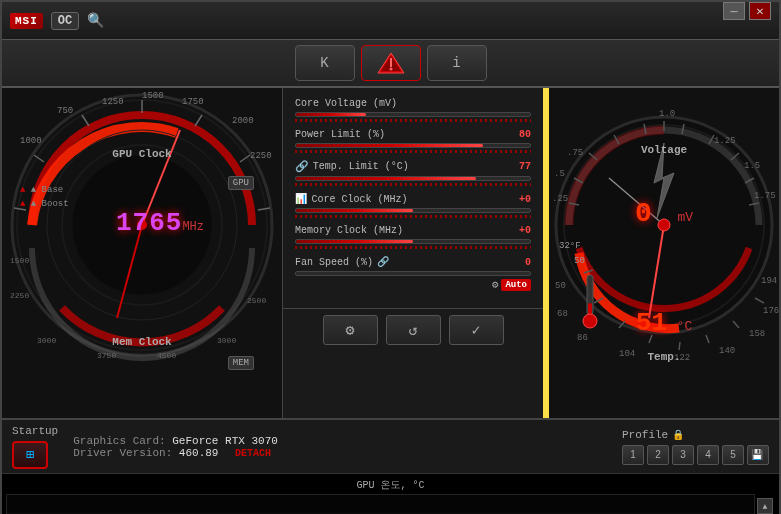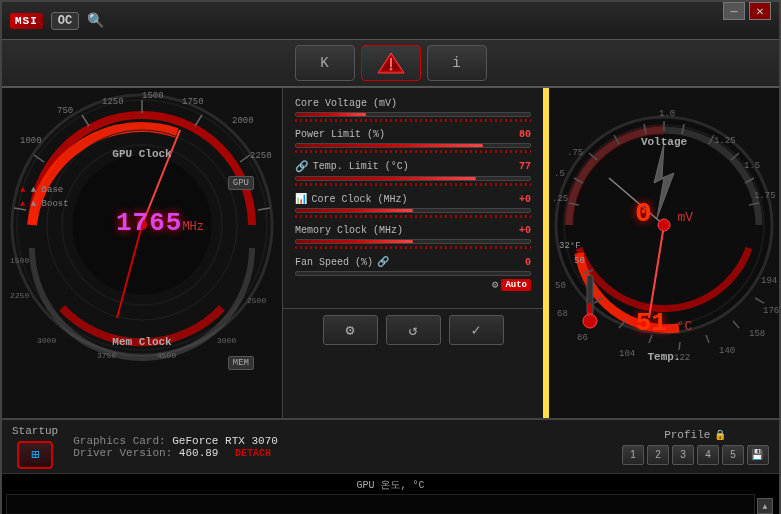--- a/index.html
+++ b/index.html
@@ -109,21 +109,20 @@
       height: 55px;
       border-top: 2px solid #444;
       display: flex;
       align-items: center;
       padding: 4px 10px;
       gap: 15px;
     }
     .startup-section {
       display: flex;
       flex-direction: column;
-      align-items: center;
       gap: 4px;
     }
     .startup-label {
       color: #aaa;
       font-size: 11px;
     }
     .startup-btn {
       width: 36px;
       height: 28px;
       background: linear-gradient(180deg, #3a1a1a, #2a0a0a);
@@ -151,21 +150,21 @@
     }
     .detach-link {
       color: #c00;
       font-size: 10px;
       cursor: pointer;
       font-weight: bold;
     }
     .profile-section {
       display: flex;
       flex-direction: column;
-      align-items: center;
+      align-items: flex-start;
       gap: 4px;
     }
     .profile-label {
       color: #aaa;
       font-size: 11px;
       display: flex;
       align-items: center;
       gap: 4px;
     }
     .lock-icon { color: #aaa; font-size: 10px; }
@@ -346,21 +345,21 @@
       letter-spacing: 1px;
     }
     .left-bot-val .unit {
       color: #cc3333;
       font-size: 12px;
     }
 
     
     .right-voltage-label {
       position: absolute;
-      top: 48px;
+      top: 56px;
       left: 50%;
       transform: translateX(-50%);
       color: #aaa;
       font-size: 11px;
       font-weight: bold;
       white-space: nowrap;
     }
     .right-top-val {
       position: absolute;
       top: 110px;

